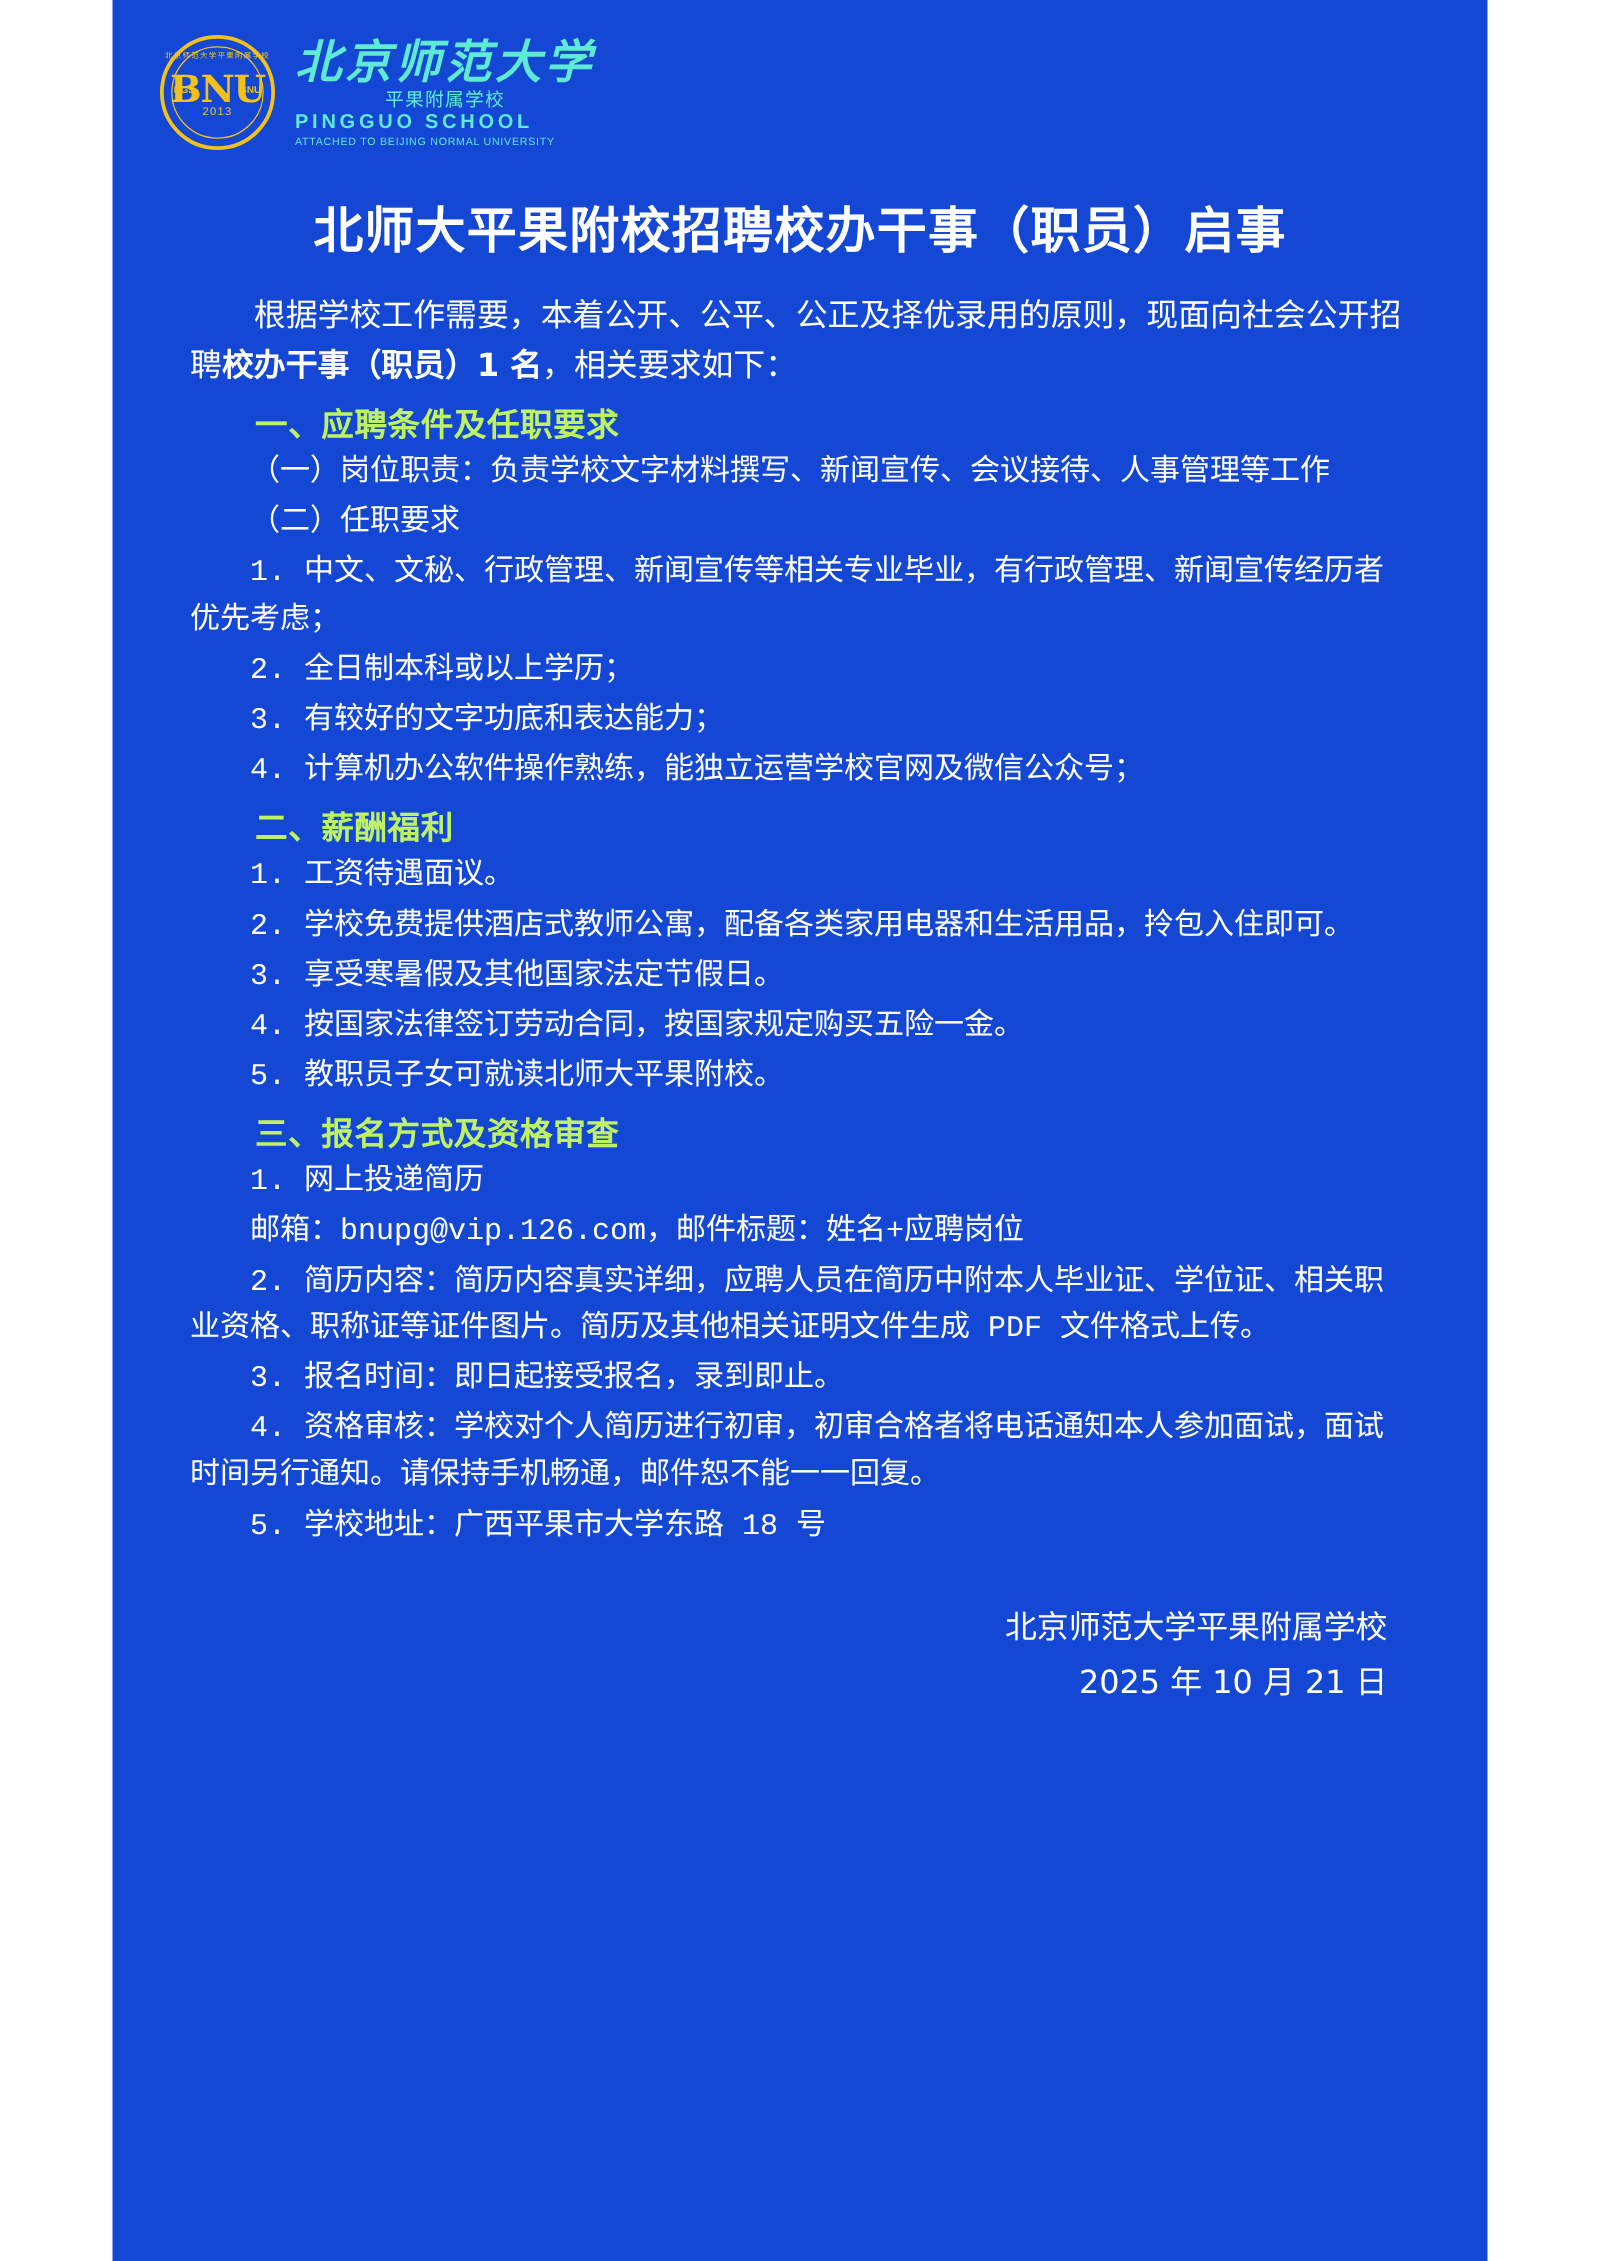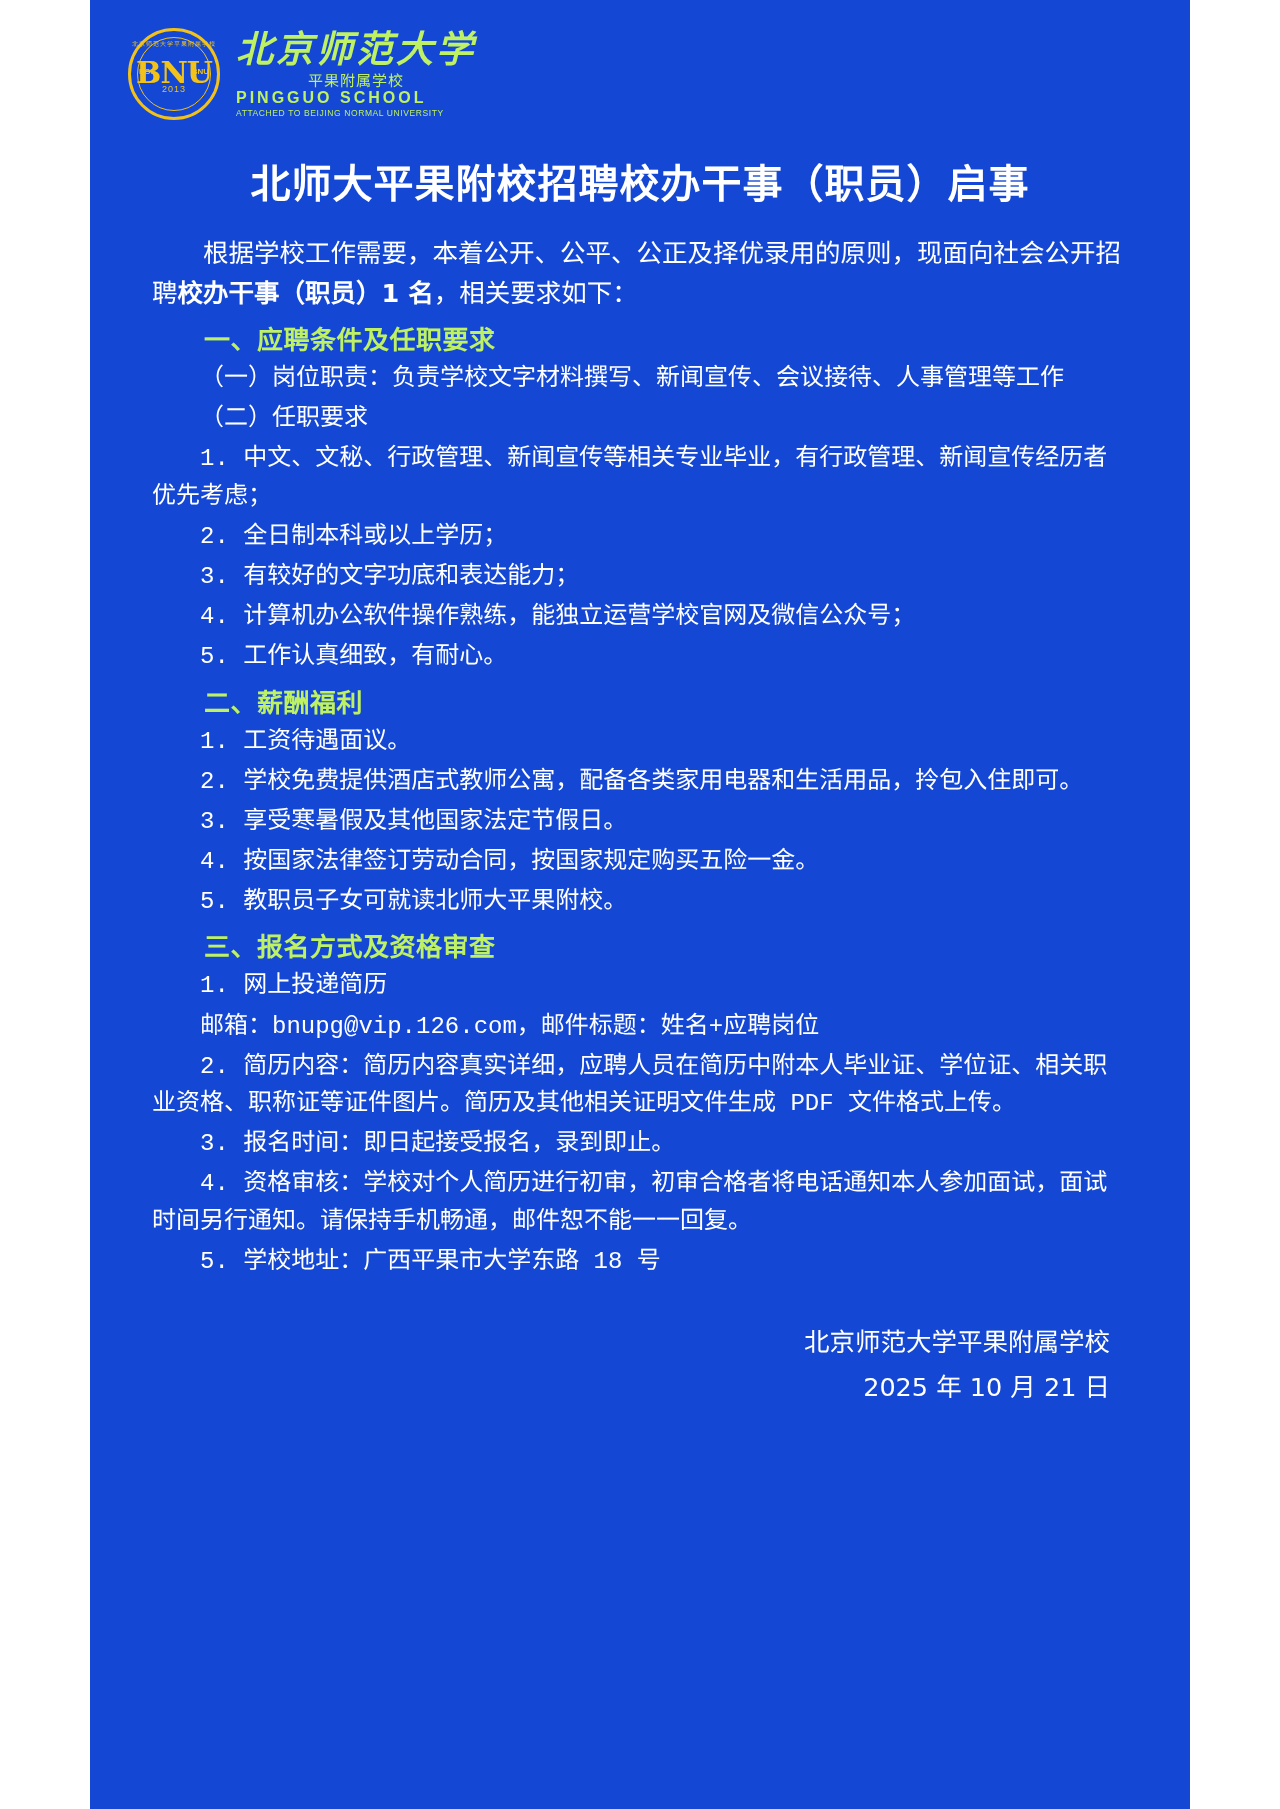--- a/index.html
+++ b/index.html
@@ -77,21 +77,21 @@
     position: absolute;
     top: 36px;
     color: #f2c21a;
     font-size: 8px;
     font-weight: bold;
   }
   .seal .side-l { left: 8px; }
   .seal .side-r { right: 8px; }
   .wordmark {
     margin-left: 16px;
-    color: #bef264;
+    color: #5eead4;
     line-height: 1;
   }
   .wordmark .cn-main {
     font-family: "DejaVu Serif", serif;
     font-size: 37px;
     font-weight: bold;
     font-style: italic;
     letter-spacing: 3px;
     white-space: nowrap;
   }
@@ -192,21 +192,20 @@
 
     <p class="para"><span>根据学校工作需要，本着公开、公平、公正及择优录用的原则，现面向社会公开招聘</span><span class="hl">校办干事（职员）1 名</span><span>，相关要求如下：</span></p>
 
     <h2 class="section">一、应聘条件及任职要求</h2>
     <p class="sub">（一）岗位职责：负责学校文字材料撰写、新闻宣传、会议接待、人事管理等工作</p>
     <p class="sub">（二）任职要求</p>
     <p class="sub">1. 中文、文秘、行政管理、新闻宣传等相关专业毕业，有行政管理、新闻宣传经历者优先考虑；</p>
     <p class="sub">2. 全日制本科或以上学历；</p>
     <p class="sub">3. 有较好的文字功底和表达能力；</p>
     <p class="sub">4. 计算机办公软件操作熟练，能独立运营学校官网及微信公众号；</p>
-    <p class="sub">5. 工作认真细致，有耐心。</p>
 
     <h2 class="section">二、薪酬福利</h2>
     <p class="sub">1. 工资待遇面议。</p>
     <p class="sub">2. 学校免费提供酒店式教师公寓，配备各类家用电器和生活用品，拎包入住即可。</p>
     <p class="sub">3. 享受寒暑假及其他国家法定节假日。</p>
     <p class="sub">4. 按国家法律签订劳动合同，按国家规定购买五险一金。</p>
     <p class="sub">5. 教职员子女可就读北师大平果附校。</p>
 
     <h2 class="section">三、报名方式及资格审查</h2>
     <p class="sub">1. 网上投递简历</p>

